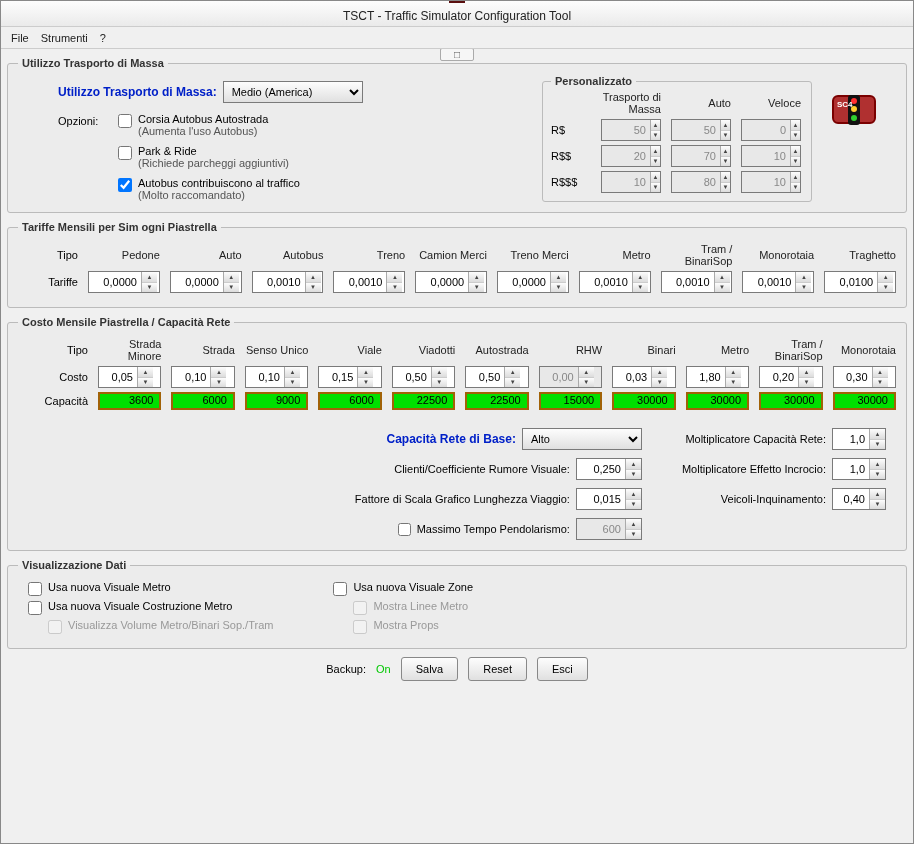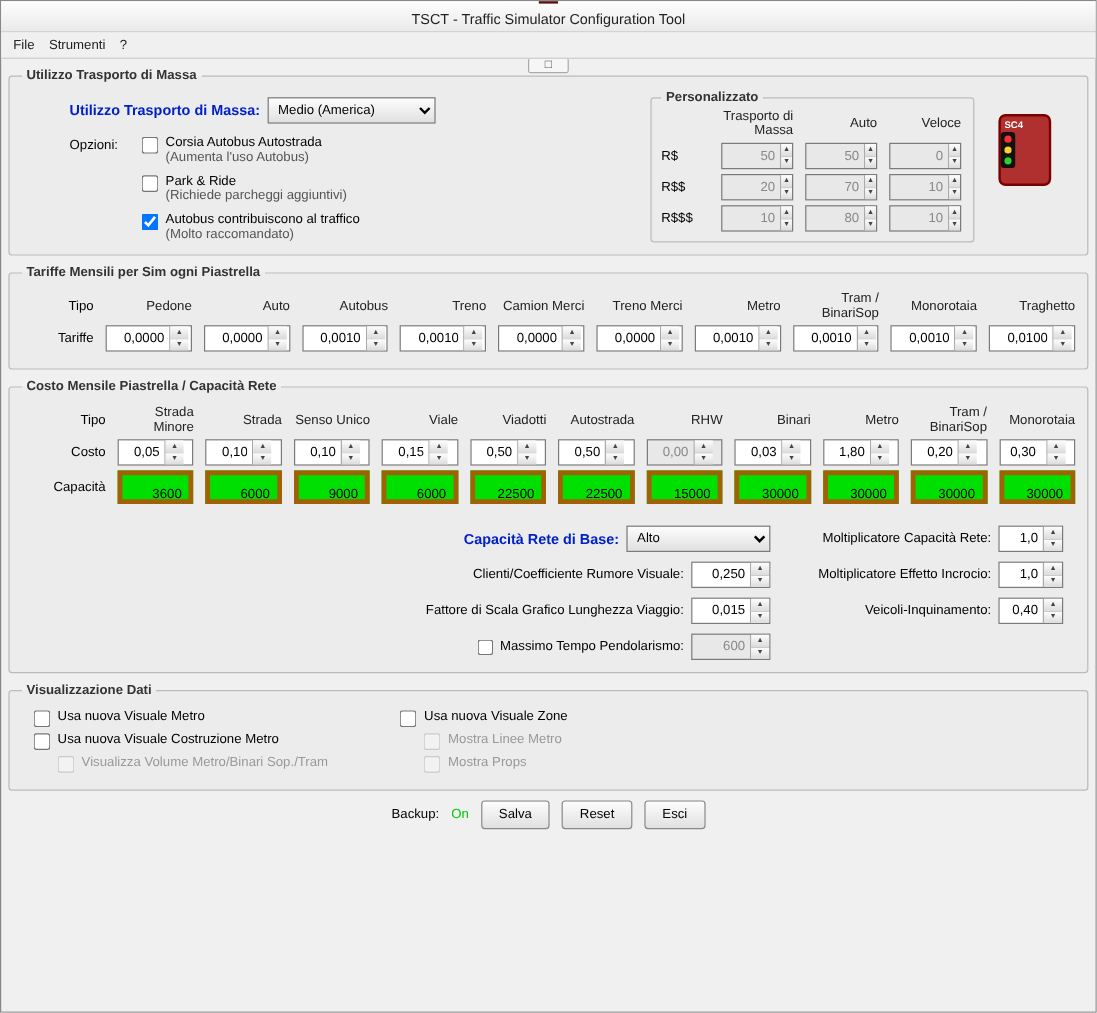--- a/index.html
+++ b/index.html
@@ -36,23 +36,23 @@
 .spin { display: inline-flex; align-items: stretch; border: 1px solid #7a7a7a; height: 22px; background: #fff; }
 .spin input { border: none; width: 48px; text-align: right; padding: 0 4px; font-size: 11px; background: transparent; }
 .spin .arrows { width: 16px; display: flex; flex-direction: column; border-left: 1px solid #aaa; }
 .spin .arrows div { flex: 1; background: linear-gradient(#fdfdfd,#dcdcdc); display: flex; align-items: center; justify-content: center; font-size: 6px; color: #444; cursor: pointer; }
 .spin .arrows div:first-child { border-bottom: 1px solid #ccc; }
 .spin.disabled { background: #e8e8e8; }
 .spin.disabled input { color: #888; }
 
 .grid-head { font-size: 11px; text-align: right; color: #222; }
 
-.capacity-cell { background: #00e000; color: #000; text-align: right; padding: 10px 6px; height: 18px; font-size: 11px; border: 4px solid #a16207; }
-
-.sc4-logo { width: 44px; height: 60px; border: 2px solid #7a0000; border-radius: 6px; background: #b03030; display: flex; align-items: center; justify-content: flex-start; position: relative; }
+.capacity-cell { background: #00e000; color: #000; text-align: right; padding: 0 6px; height: 18px; font-size: 11px; border: 2px solid #a16207; }
+
+.sc4-logo { width: 44px; height: 29px; border: 2px solid #7a0000; border-radius: 6px; background: #b03030; display: flex; align-items: center; justify-content: center; position: relative; }
 .sc4-logo .txt { position: absolute; left: 3px; top: 3px; color: #fff; font-size: 8px; font-weight: bold; }
 .sc4-logo .light { width: 12px; height: 30px; background: #111; border-radius: 3px; display: flex; flex-direction: column; align-items: center; justify-content: space-around; padding: 2px 0; }
 .sc4-logo .light div { width: 6px; height: 6px; border-radius: 50%; }
 
 .btn { height: 24px; padding: 0 14px; border: 1px solid #888; border-radius: 3px; background: linear-gradient(#fdfdfd,#e0e0e0); font-size: 11px; cursor: pointer; }
 
 .on-text { color: #00c800; font-weight: normal; }
 
 .tbl { display: grid; gap: 4px 10px; align-items: center; }
 .disabled-text { color: #999; }
@@ -377,21 +377,21 @@
             </div>
           </div>
           <div class="spin">
             <input value="0,20" style="width: 38px;">
             <div class="arrows">
               <div>▲</div>
               <div>▼</div>
             </div>
           </div>
           <div class="spin">
-            <input value="0,30" style="width: 38px; text-align: center;">
+            <input value="0,30" style="width: 38px;">
             <div class="arrows">
               <div>▲</div>
               <div>▼</div>
             </div>
           </div>
           <div class="label-right">Capacità</div>
           <div class="capacity-cell">3600</div>
           <div class="capacity-cell">6000</div>
           <div class="capacity-cell">9000</div>
           <div class="capacity-cell">6000</div>

